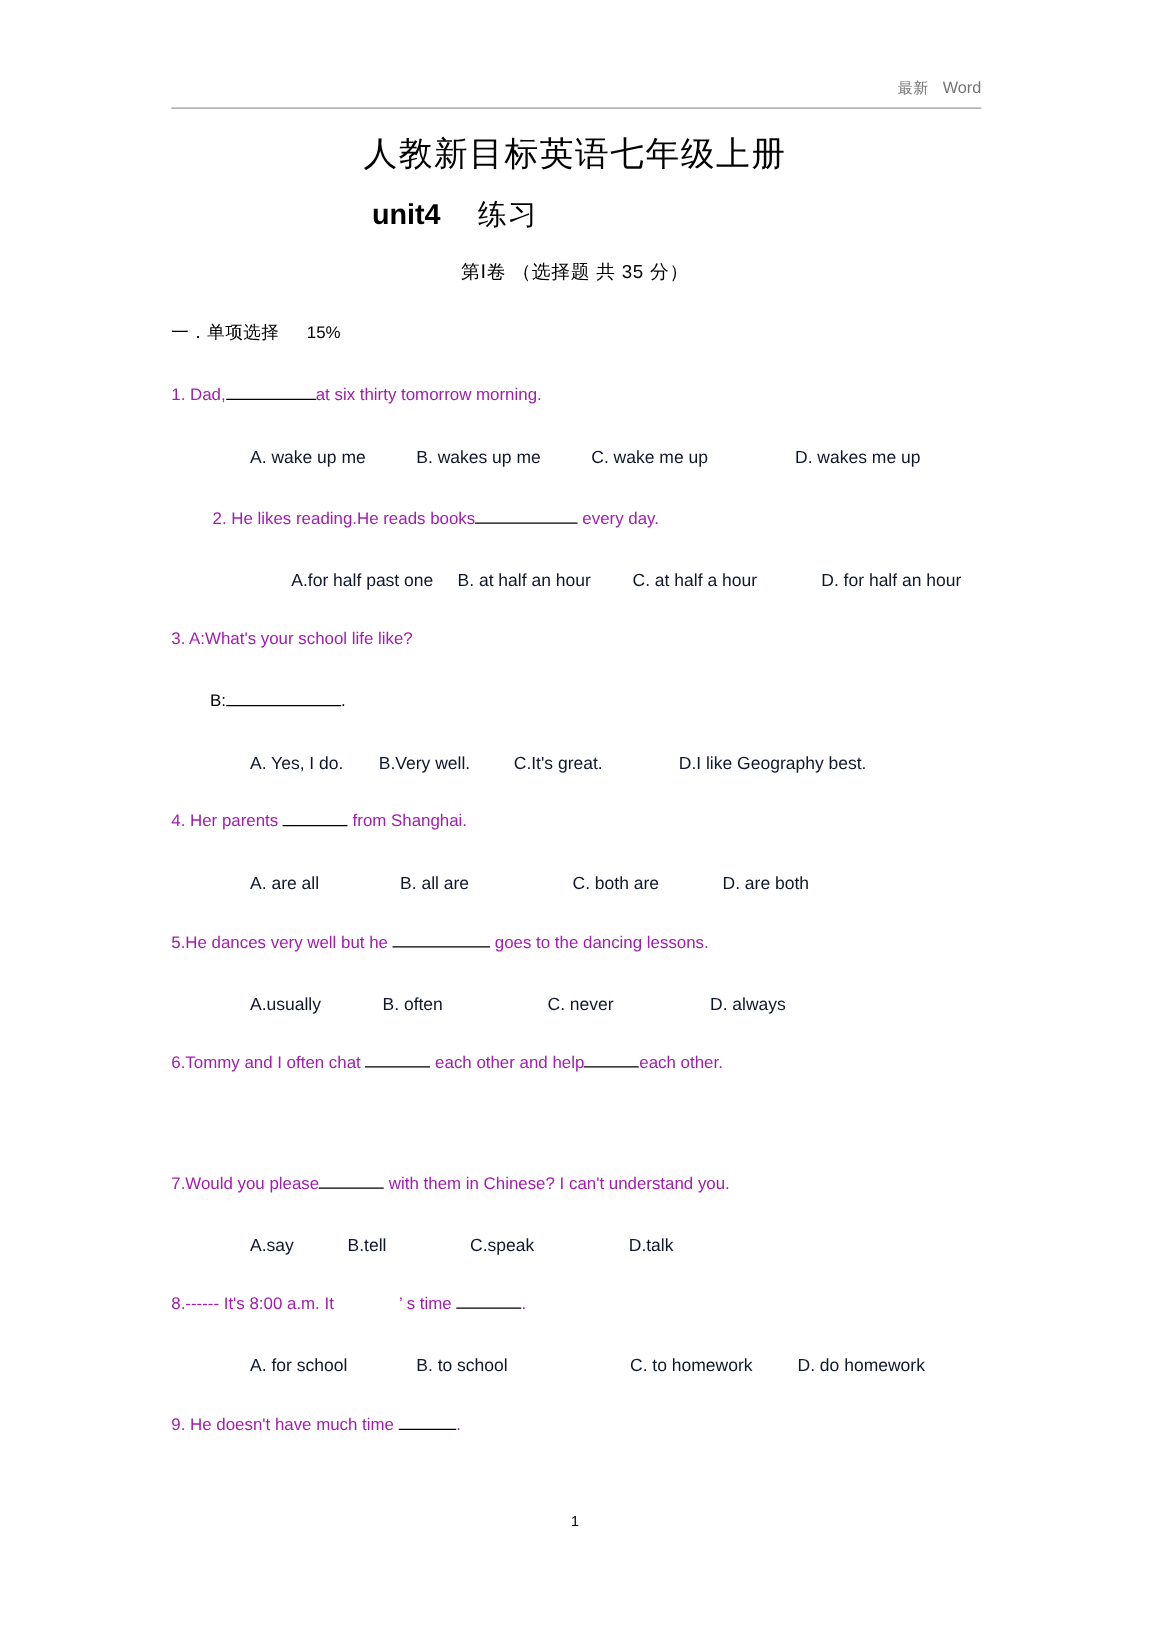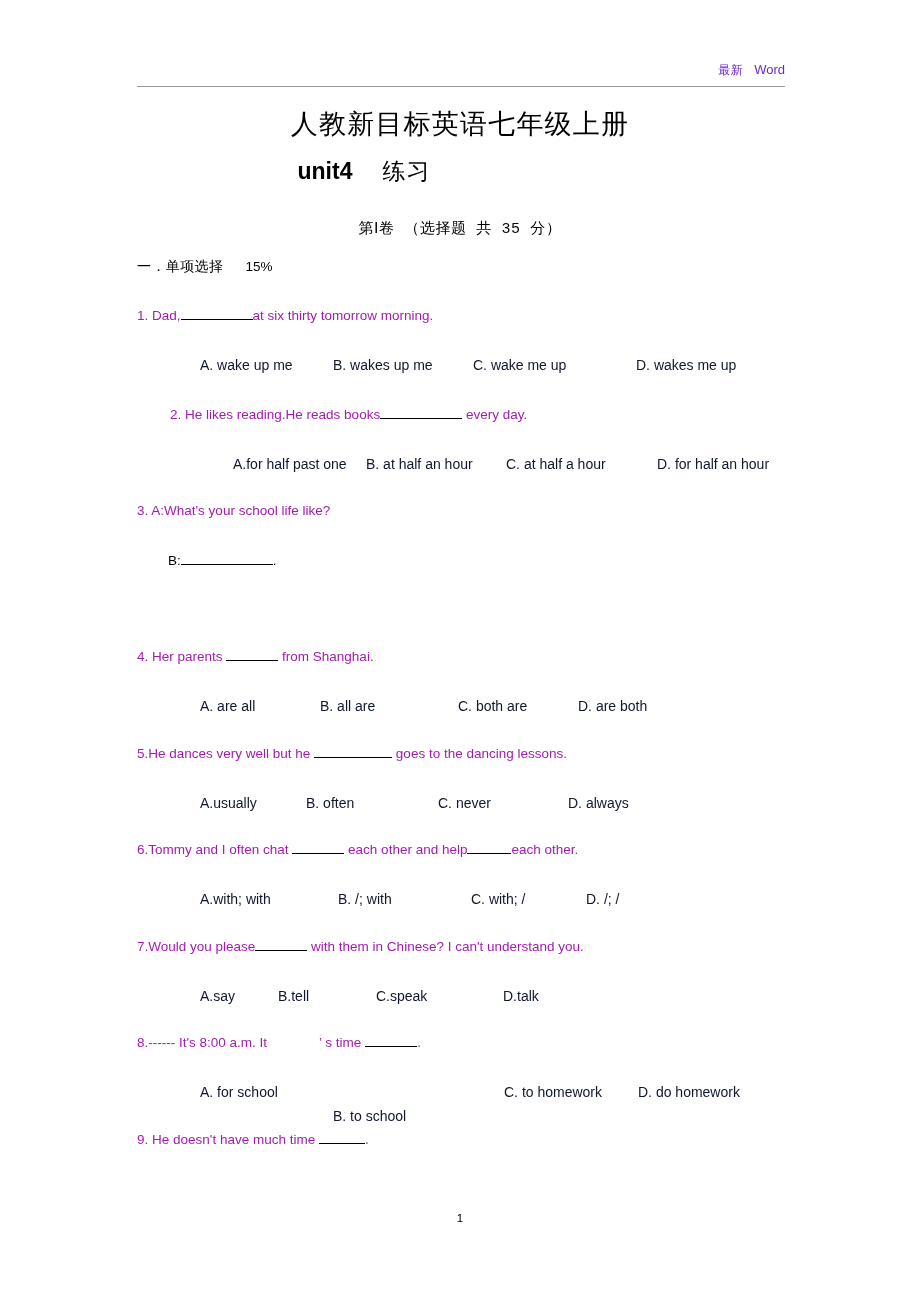--- a/index.html
+++ b/index.html
@@ -32,21 +32,21 @@
     top: 60px;
     width: 648px;
     height: 30px;
   }
   .header-text {
     position: absolute;
     right: 0;
     top: 0;
     font-size: 12.5px;
     line-height: 20px;
-    color: #6d28d9;
+    color: #737373;
     white-space: nowrap;
   }
   .header-cjk {
     font-family: "DejaVu Serif", "Liberation Serif", serif;
     font-size: 12px;
     letter-spacing: 0.5px;
   }
   .header-word {
     font-family: "Liberation Sans", sans-serif;
     font-size: 13px;
@@ -94,26 +94,25 @@
     font-weight: normal;
     letter-spacing: 1px;
     margin-left: 30px;
   }
   .doc-part {
     position: absolute;
     left: 0;
     top: 205px;
     width: 920px;
     text-align: center;
-    font-family: Liberation Mono, monospace;
+    font-family: Liberation Sans, sans-serif;
     font-size: 15px;
     line-height: 26px;
     letter-spacing: 0.6px;
     color: #000;
-    margin-top: 12px;
   }
 
   
   .section-heading {
     position: absolute;
     left: 137px;
     top: 255px;
     font-family: "DejaVu Serif", "Liberation Serif", serif;
     font-size: 14px;
     line-height: 22px;
@@ -224,20 +223,26 @@
       <span class="opt" style="left:32px;">A.for half past one</span>
       <span class="opt" style="left:165px;">B. at half an hour</span>
       <span class="opt" style="left:305px;">C. at half a hour</span>
       <span class="opt" style="left:456px;text-align:right;">D. for half an hour</span>
     </div>
   </div>
 
   <div class="q-block" style="top:502px;">
     <div class="q-stem"><span>3.</span> <span>A:What's your school life like?</span></div>
     <div class="q-sub"><span>B:</span><span class="blank" style="width:92px;"></span><span>.</span></div>
+    <div class="q-options">
+      <span class="opt" style="left:32px;">A. Yes, I do.</span>
+      <span class="opt" style="left:135px;">B.Very well.</span>
+      <span class="opt" style="left:243px;">C.It's great.</span>
+      <span class="opt" style="left:375px;">D.I like Geography best.</span>
+    </div>
   </div>
 
   <div class="q-block" style="top:647px;">
     <div class="q-stem"><span>4.</span> <span>Her parents </span><span class="blank" style="width:52px;"></span><span> from Shanghai.</span></div>
     <div class="q-options">
       <span class="opt" style="left:32px;">A. are all</span>
       <span class="opt" style="left:152px;">B. all are</span>
       <span class="opt" style="left:290px;">C. both are</span>
       <span class="opt" style="left:410px;">D. are both</span>
     </div>
@@ -248,43 +253,37 @@
     <div class="q-options">
       <span class="opt" style="left:32px;">A.usually</span>
       <span class="opt" style="left:138px;">B. often</span>
       <span class="opt" style="left:270px;">C. never</span>
       <span class="opt" style="left:400px;">D. always</span>
     </div>
   </div>
 
   <div class="q-block" style="top:840px;">
     <div class="q-stem"><span>6.</span><span>Tommy and I often chat </span><span class="blank" style="width:52px;"></span><span> each other and help</span><span class="blank" style="width:44px;"></span><span>each other.</span></div>
-    <div class="q-options">
-      <span class="opt" style="left:32px;">A.with; with</span>
-      <span class="opt" style="left:170px;">B. /; with</span>
-      <span class="opt" style="left:303px;">C. with; /</span>
-      <span class="opt" style="left:418px;">D. /; /</span>
-    </div>
   </div>
 
   <div class="q-block" style="top:937px;">
     <div class="q-stem"><span>7.</span><span>Would you please</span><span class="blank" style="width:52px;"></span><span> with them in Chinese? I can't understand you.</span></div>
     <div class="q-options">
       <span class="opt" style="left:32px;">A.say</span>
       <span class="opt" style="left:110px;">B.tell</span>
       <span class="opt" style="left:208px;">C.speak</span>
       <span class="opt" style="left:335px;">D.talk</span>
     </div>
   </div>
 
   <div class="q-block" style="top:1033px;">
     <div class="q-stem"><span>8.</span><span>------ It's 8:00 a.m. It</span><span class="gap" style="width:52px;"></span><span>’ s time </span><span class="blank" style="width:52px;"></span><span>.</span></div>
     <div class="q-options">
       <span class="opt" style="left:32px;">A. for school</span>
-      <span class="opt" style="left:165px;margin-top:24px;">B. to school</span>
+      <span class="opt" style="left:165px;">B. to school</span>
       <span class="opt" style="left:336px;">C. to homework</span>
       <span class="opt" style="left:470px;">D. do homework</span>
     </div>
   </div>
 
   <div class="q-block" style="top:1130px;">
     <div class="q-stem"><span>9.</span> <span>He doesn't have much time </span><span class="blank" style="width:46px;"></span><span>.</span></div>
   </div>
 
   <div class="page-number">1</div>

